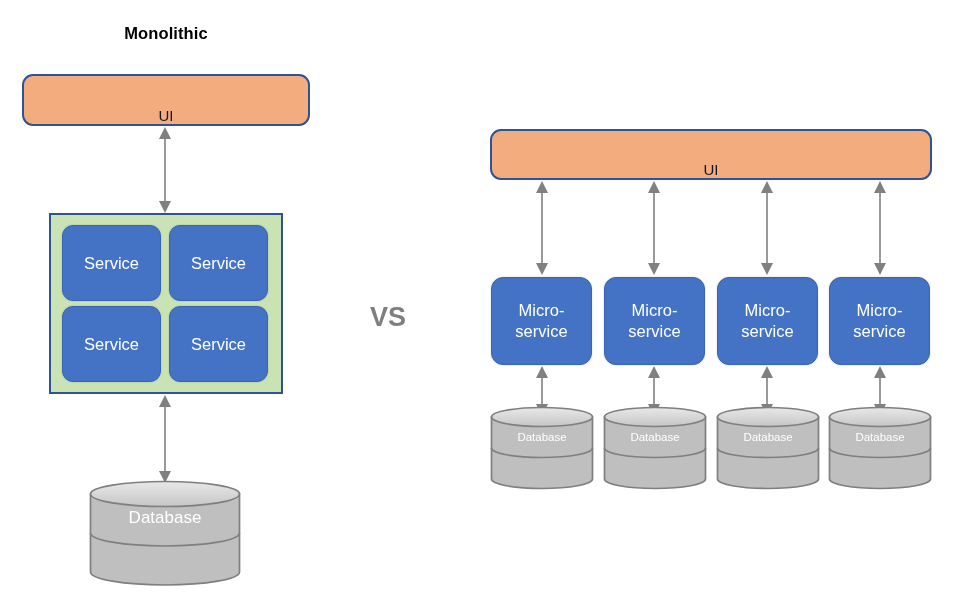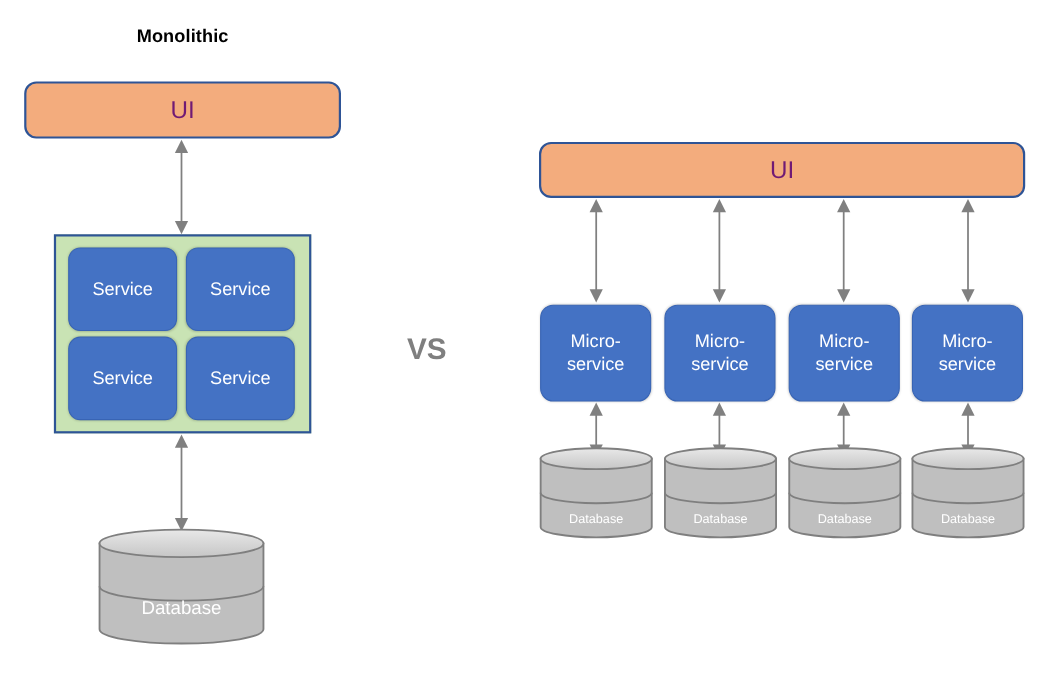--- a/index.html
+++ b/index.html
@@ -29,24 +29,24 @@
   }
 
   
   .ui-box {
     position: absolute;
     background: #F3AC7D;
     border: 2.5px solid #2E5496;
     border-radius: 11px;
     box-sizing: border-box;
     display: flex;
-    align-items: center;
+    align-items: flex-end;
     justify-content: center;
-    color: #701a75;
-    font-size: 22px;
+    color: #0f172a;
+    font-size: 15px;
   }
 
   .svc-container {
     position: absolute;
     background: #C9E3B4;
     border: 2.5px solid #2E5496;
     box-sizing: border-box;
   }
 
   .svc-box {
@@ -85,21 +85,20 @@
     position: absolute;
   }
   .cyl svg { display: block; overflow: visible; }
   .cyl-label {
     position: absolute;
     left: 0;
     width: 100%;
     text-align: center;
     color: #ffffff;
     pointer-events: none;
-    margin-top: 35px;
   }
 
   
   .arrow {
     position: absolute;
   }
   .arrow svg { display: block; }
 
   .vs-label {
     position: absolute;

